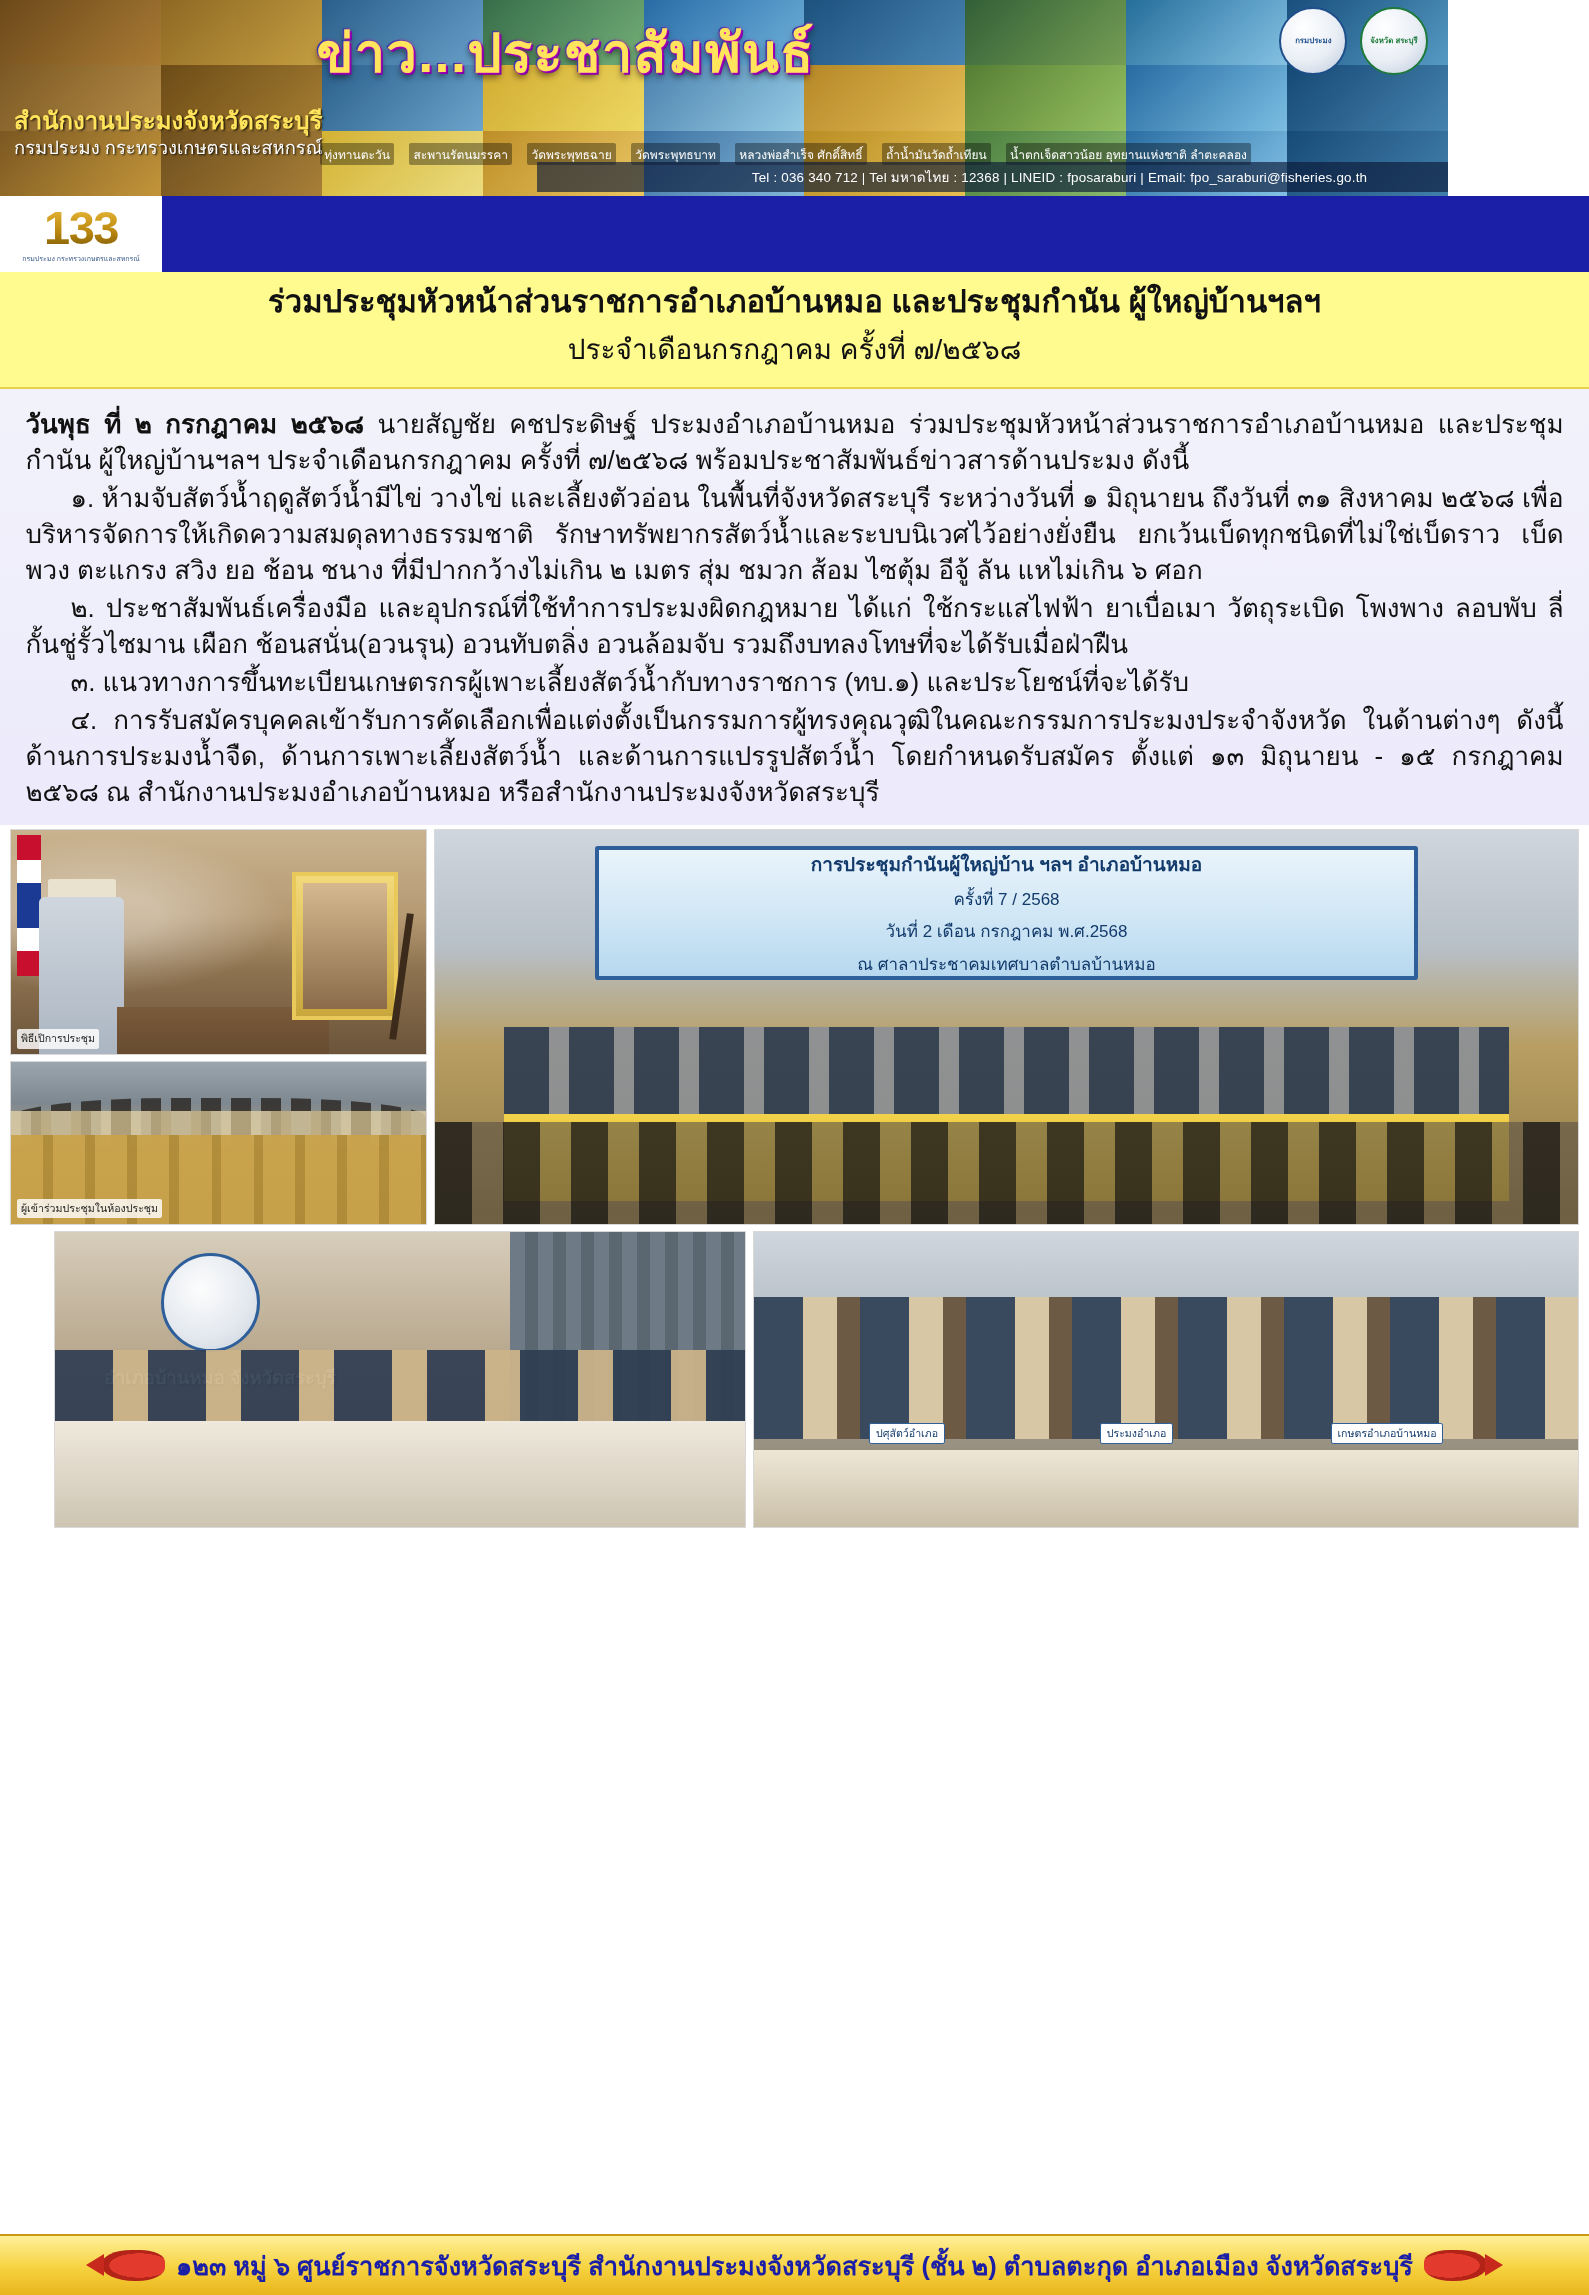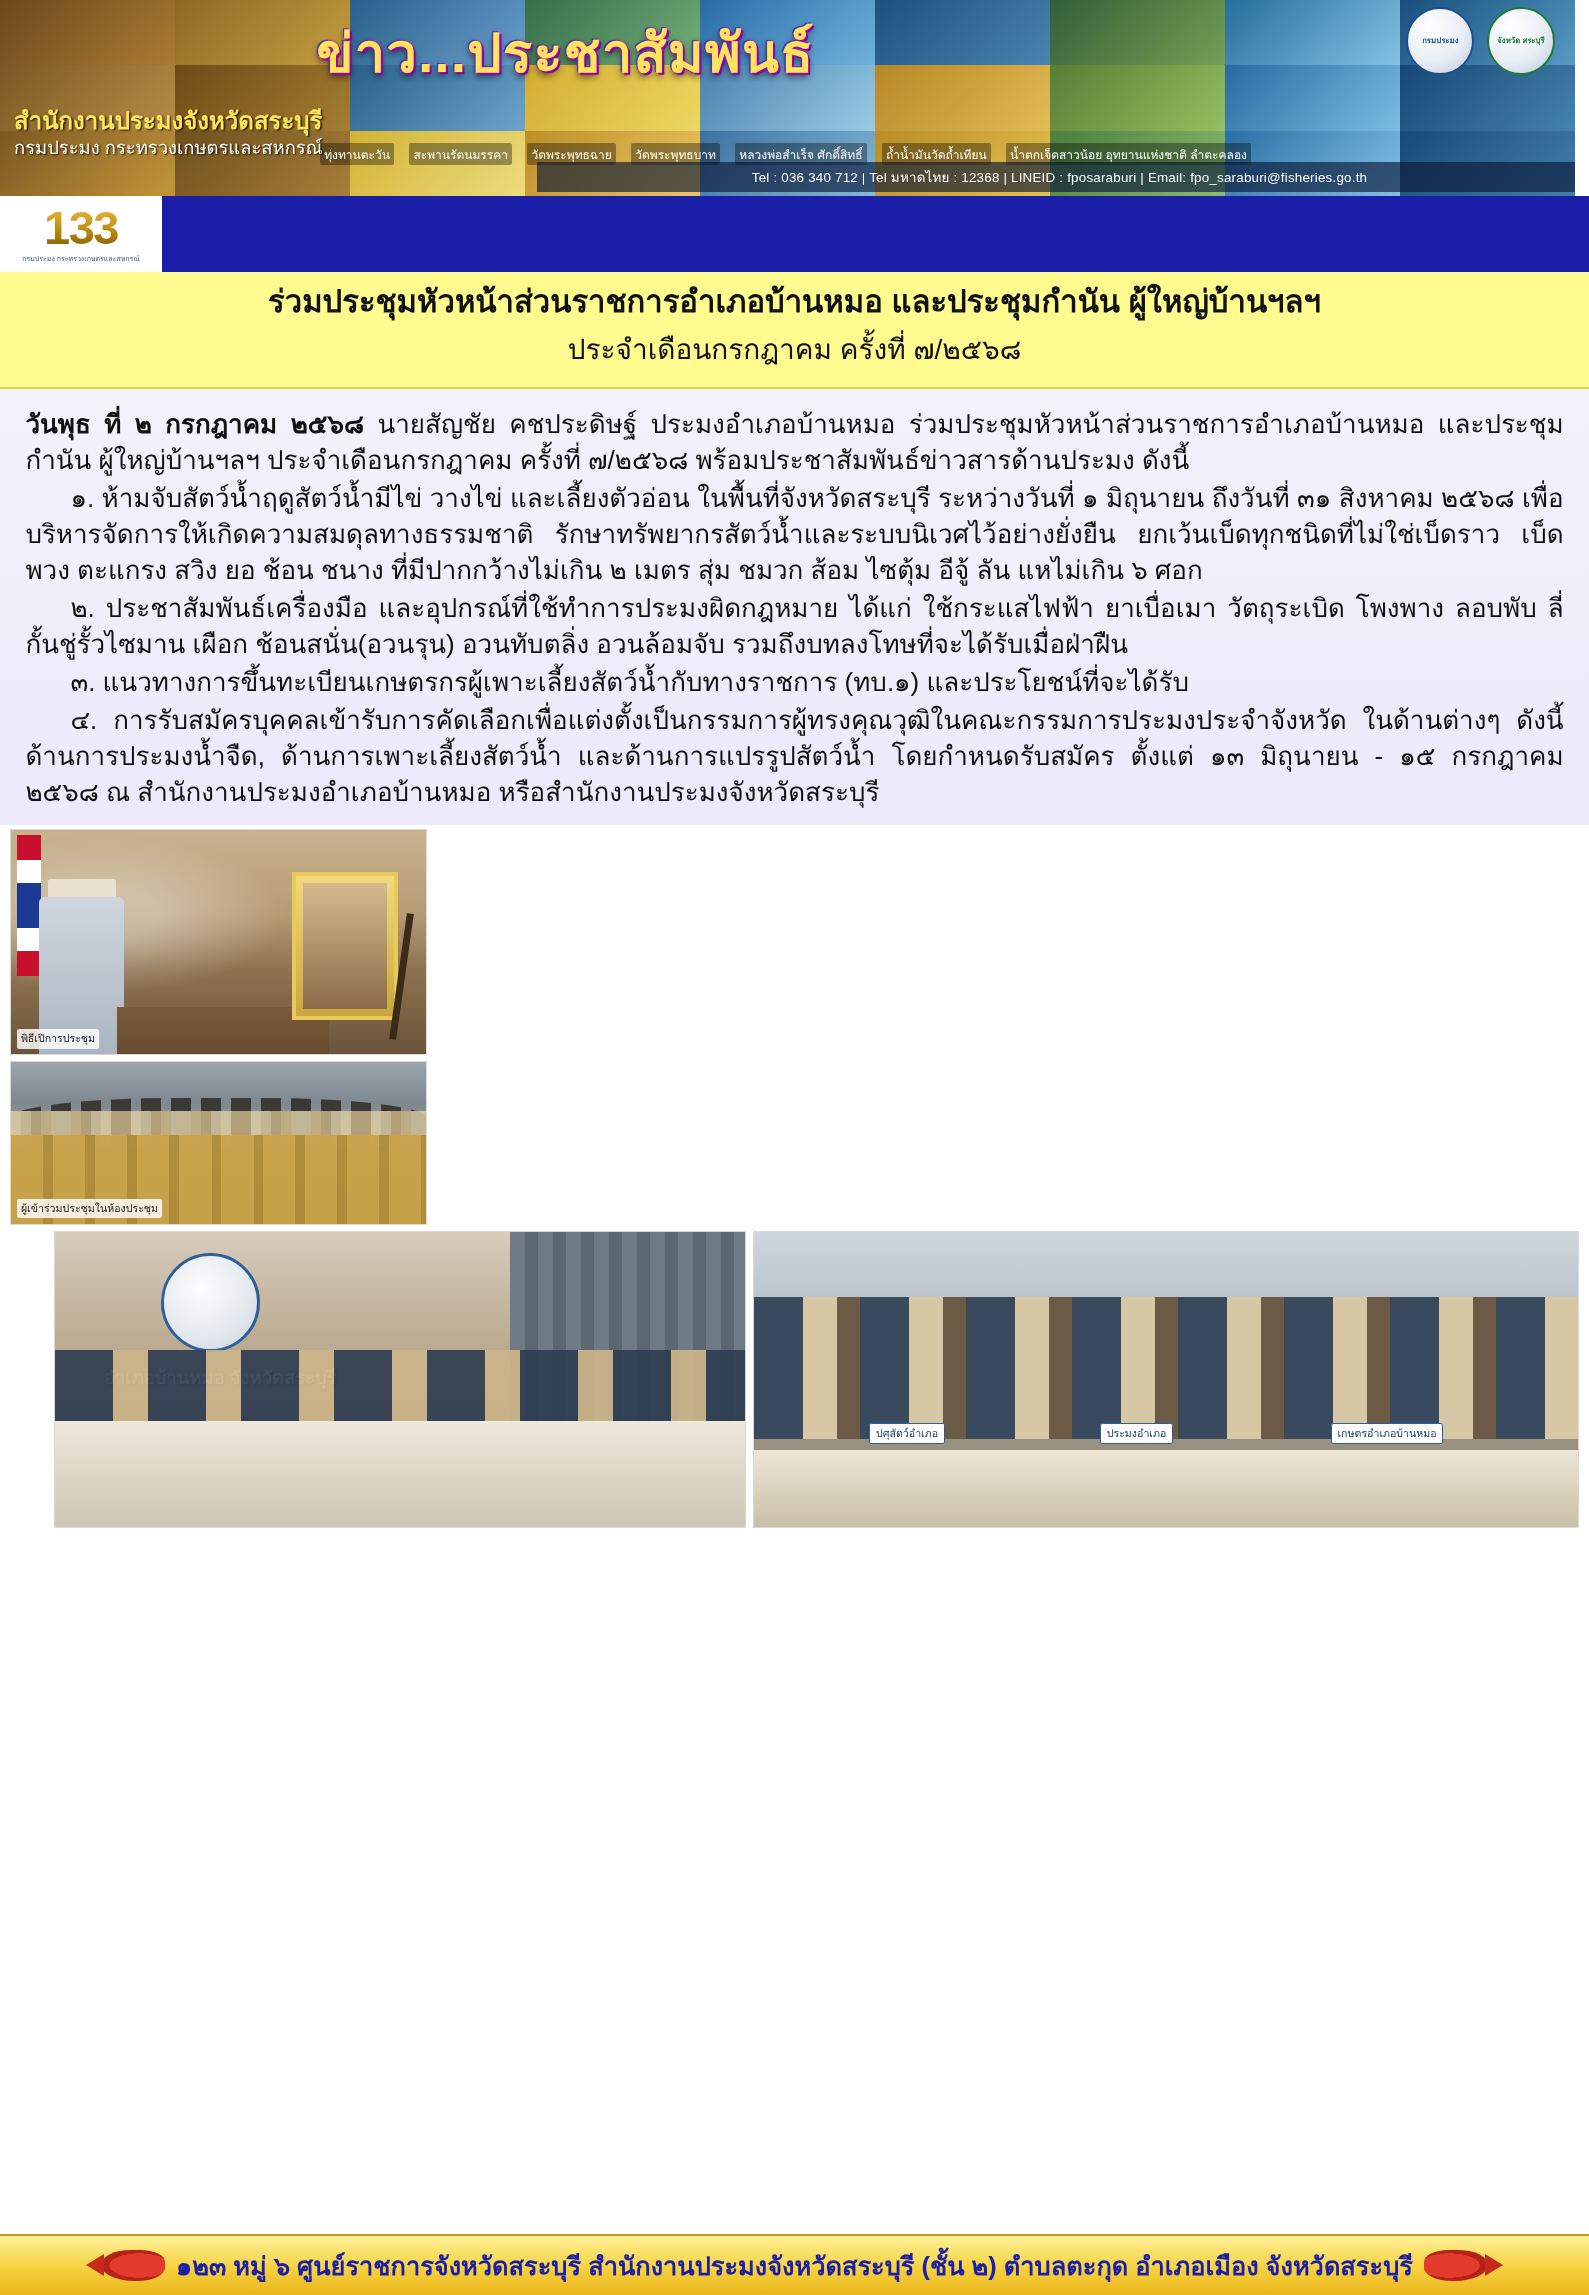--- a/index.html
+++ b/index.html
@@ -12,21 +12,21 @@
     width: 1589px;
     height: 2295px;
     background: #ffffff;
     overflow: hidden;
     position: relative;
   }
 
   
   .banner {
     position: relative;
-    width: 1575px;
+    width: 1448px;
     height: 196px;
     background:
       linear-gradient(180deg, rgba(10,30,60,0.25) 0%, rgba(10,30,60,0.05) 40%, rgba(0,0,0,0.35) 100%),
       linear-gradient(90deg, #6b4a1f 0%, #8e6a2a 8%, #3f6e3a 20%, #2f5f8a 34%, #7ea6c8 48%, #3d6f4a 62%, #5c7f3e 74%, #2b6aa0 86%, #1f4f7a 100%);
     overflow: hidden;
   }
   .banner .mosaic {
     position: absolute; inset: 0;
     display: grid;
     grid-template-columns: repeat(9, 1fr);
@@ -393,20 +393,31 @@
         <span class="cap-tag">พิธีเปิการประชุม</span>
       </div>
       <div class="photo ph2" style="height:164px;">
         <span class="heads"></span>
         <span class="khaki"></span>
         <span class="seats"></span>
         <span class="cap-tag">ผู้เข้าร่วมประชุมในห้องประชุม</span>
       </div>
     </div>
 
+    <div class="photo ph3">
+      <div class="banner-cloth">
+        <div class="bt">การประชุมกำนันผู้ใหญ่บ้าน ฯลฯ อำเภอบ้านหมอ</div>
+        <div class="bl">ครั้งที่   7 / 2568</div>
+        <div class="bl">วันที่   2   เดือน  กรกฎาคม      พ.ศ.2568</div>
+        <div class="bl">ณ ศาลาประชาคมเทศบาลตำบลบ้านหมอ</div>
+      </div>
+      <span class="sitters"></span>
+      <span class="table-front"></span>
+      <span class="crowd"></span>
+    </div>
   </div>
 
   <div class="prow bot">
     <div class="photo ph4">
       <span class="curtain"></span>
       <span class="emblem"></span>
       <span class="emb-label">อำเภอบ้านหมอ  จังหวัดสระบุรี</span>
       <span class="row-people"></span>
       <span class="tablebig"></span>
     </div>

